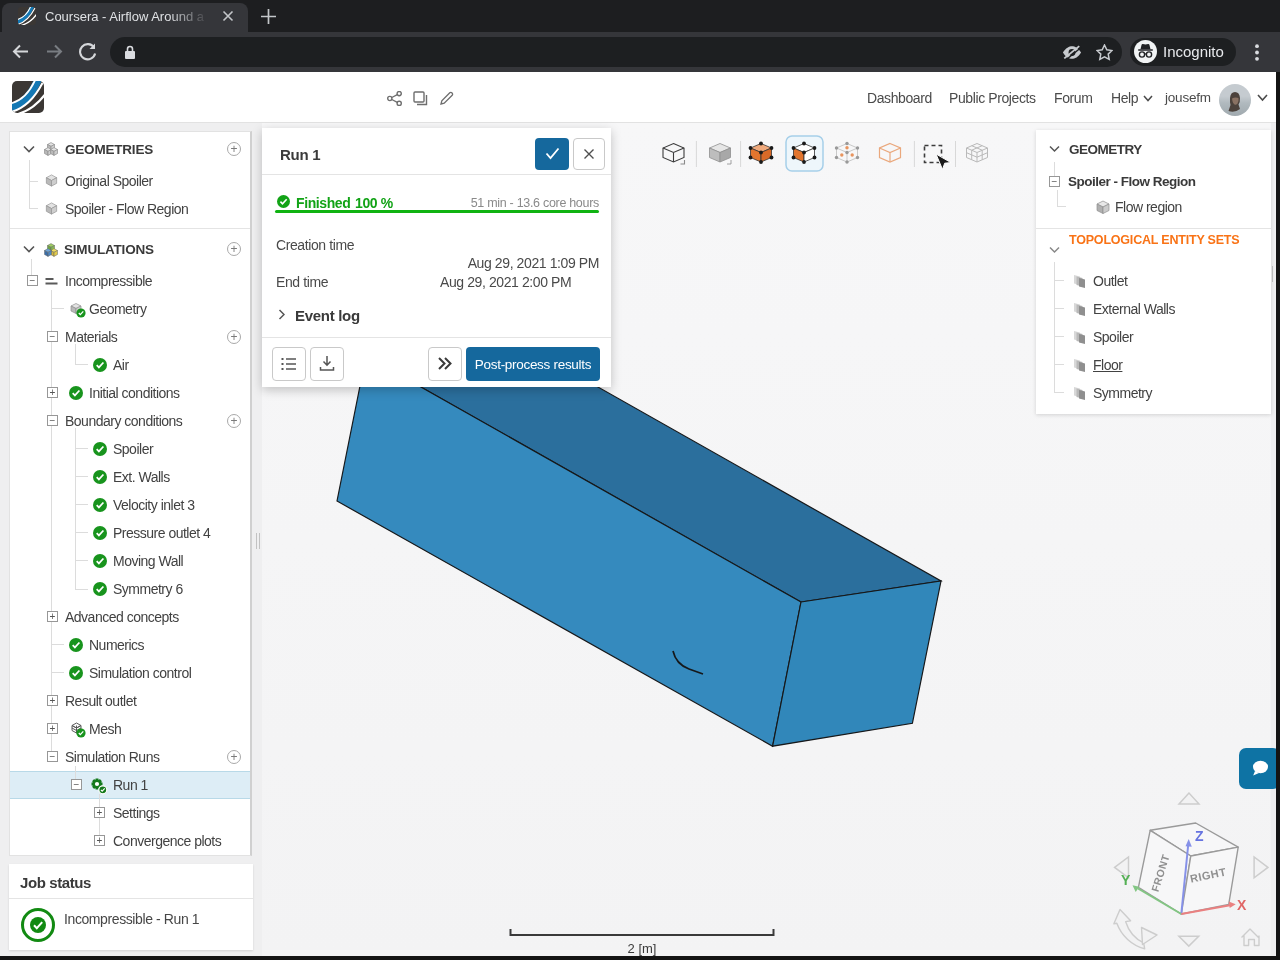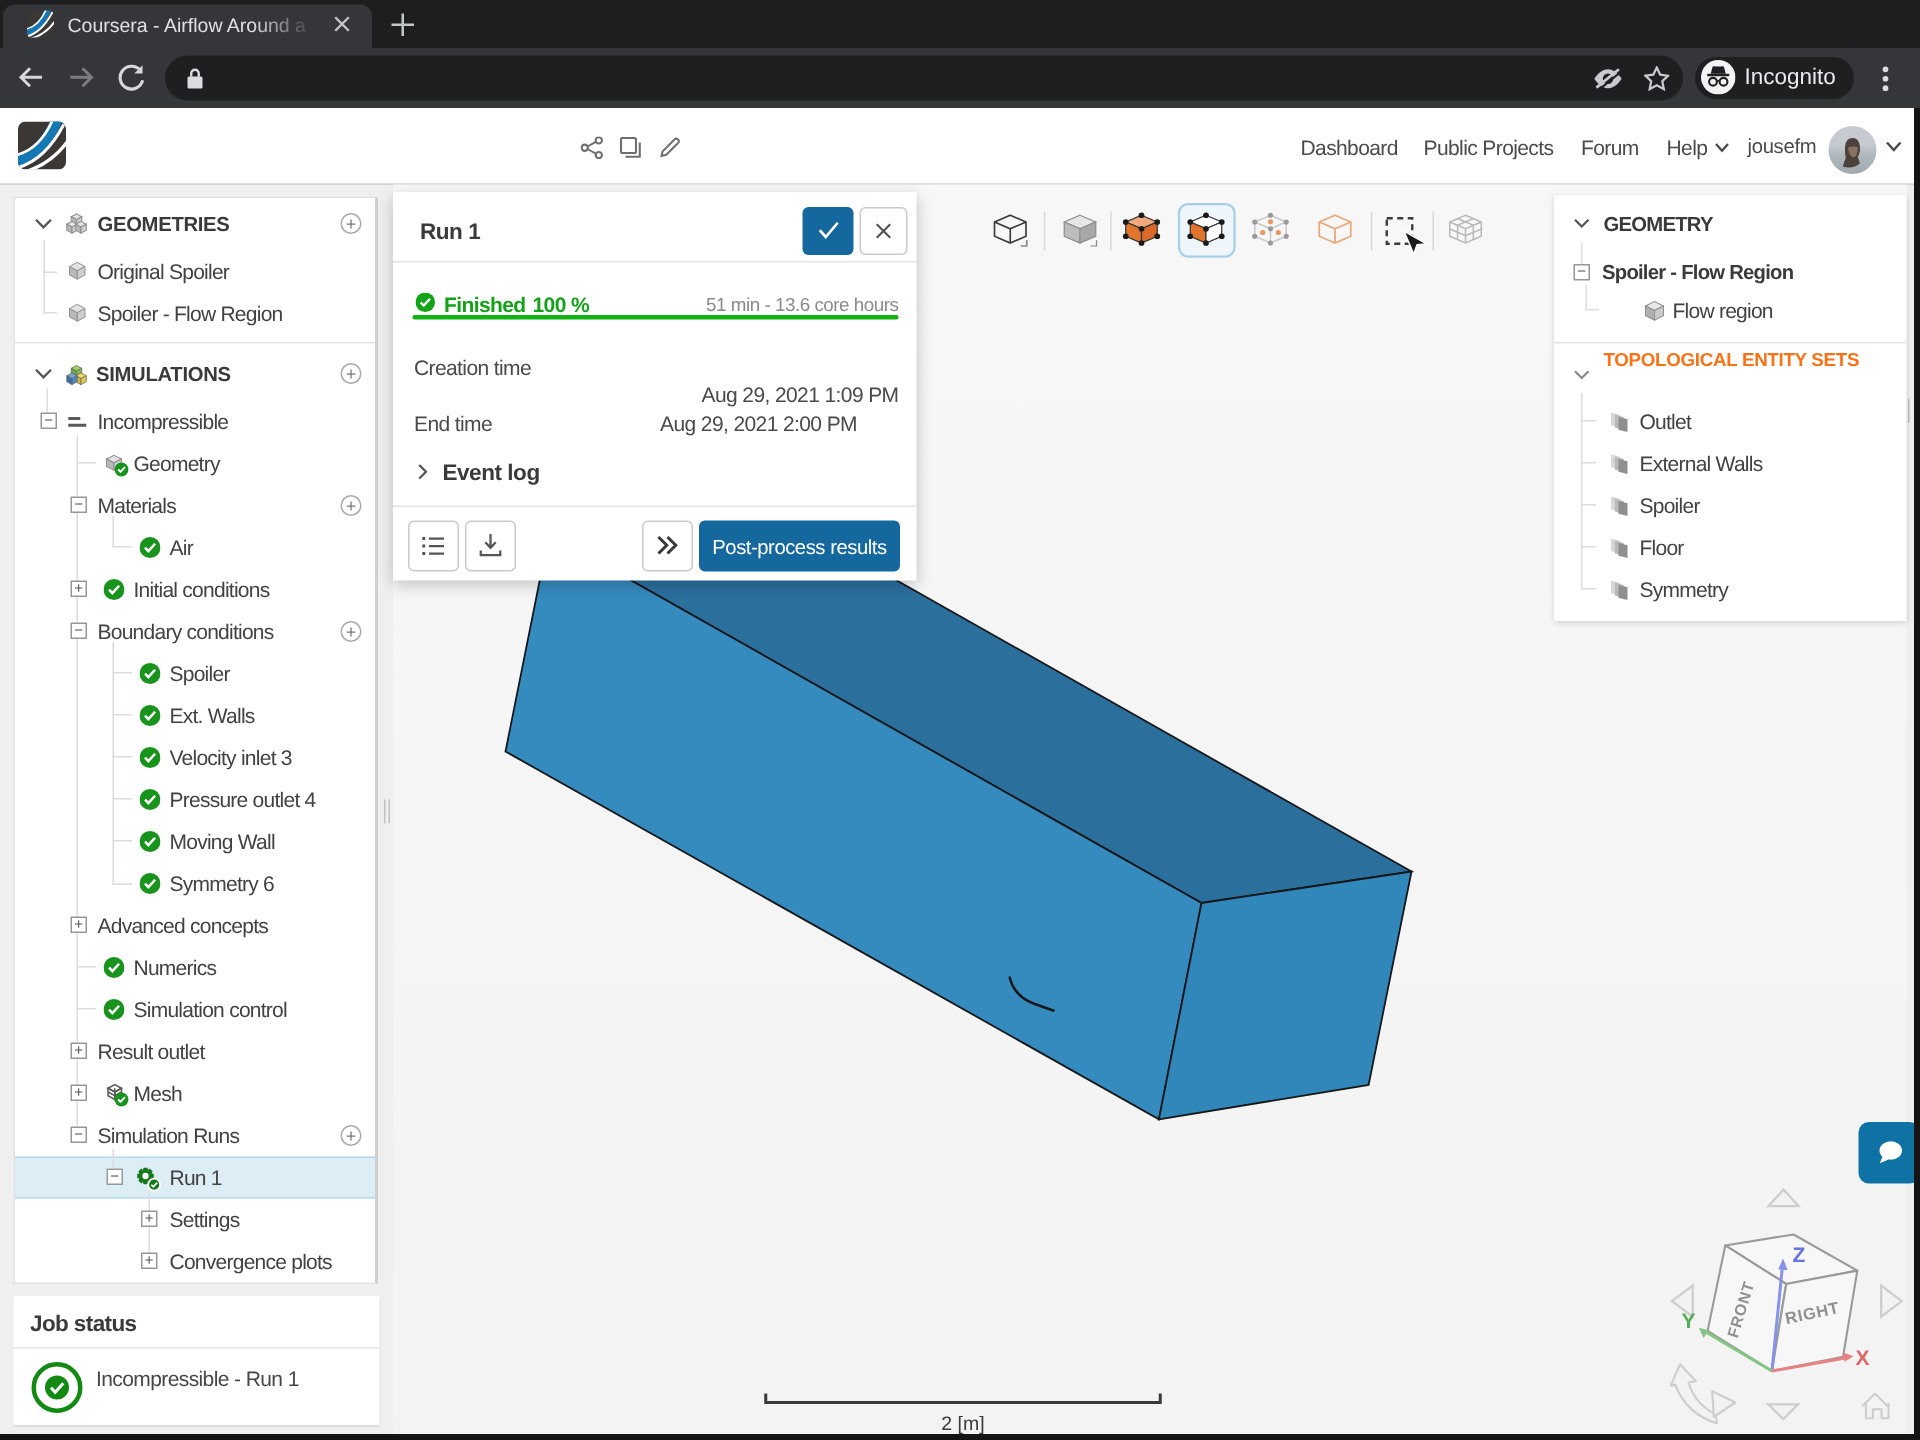--- a/index.html
+++ b/index.html
@@ -363,21 +363,21 @@
       <polygon points="3,2 9,3.5 9,12 3,10.5" fill="#d8d8d8"></polygon>
       <polygon points="5.5,3.5 11.5,5 11.5,13.5 5.5,12" fill="#b9b9b9"></polygon>
       <polygon points="8,5 14,6.5 14,15 8,13.5" fill="#8f8f8f"></polygon>
     </svg>
   <div class="row" style="top:323px;left:1093px;">Spoiler</div>
   <svg class="abs" style="top:357px;left:1071px" width="17" height="17" viewBox="0 0 17 17">
       <polygon points="3,2 9,3.5 9,12 3,10.5" fill="#d8d8d8"></polygon>
       <polygon points="5.5,3.5 11.5,5 11.5,13.5 5.5,12" fill="#b9b9b9"></polygon>
       <polygon points="8,5 14,6.5 14,15 8,13.5" fill="#8f8f8f"></polygon>
     </svg>
-  <div class="row" style="top:351px;left:1093px;">Floor</div>
+  <div class="row" style="top:351px;left:1093px;text-decoration:underline;">Floor</div>
   <svg class="abs" style="top:385px;left:1071px" width="17" height="17" viewBox="0 0 17 17">
       <polygon points="3,2 9,3.5 9,12 3,10.5" fill="#d8d8d8"></polygon>
       <polygon points="5.5,3.5 11.5,5 11.5,13.5 5.5,12" fill="#b9b9b9"></polygon>
       <polygon points="8,5 14,6.5 14,15 8,13.5" fill="#8f8f8f"></polygon>
     </svg>
   <div class="row" style="top:379px;left:1093px;">Symmetry</div>
 
   <div id="sidebar" class="abs" style="top:131px;left:9px;width:243px;height:725px;background:#fff;border:1px solid #e2e2e2;border-right:2px solid #d0d0d0;"></div>
   <div class="abs" style="top:771px;left:10px;width:240px;height:28px;background:#ddedf6;border-top:1px solid #b8d9e8;border-bottom:1px solid #b8d9e8;"></div>
 

